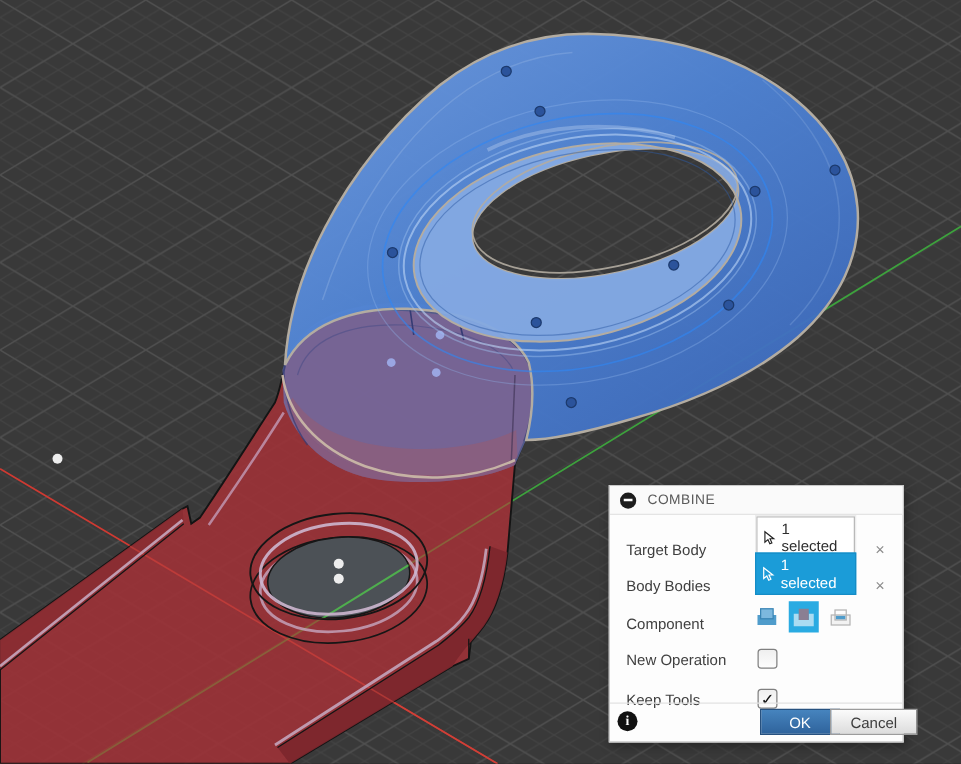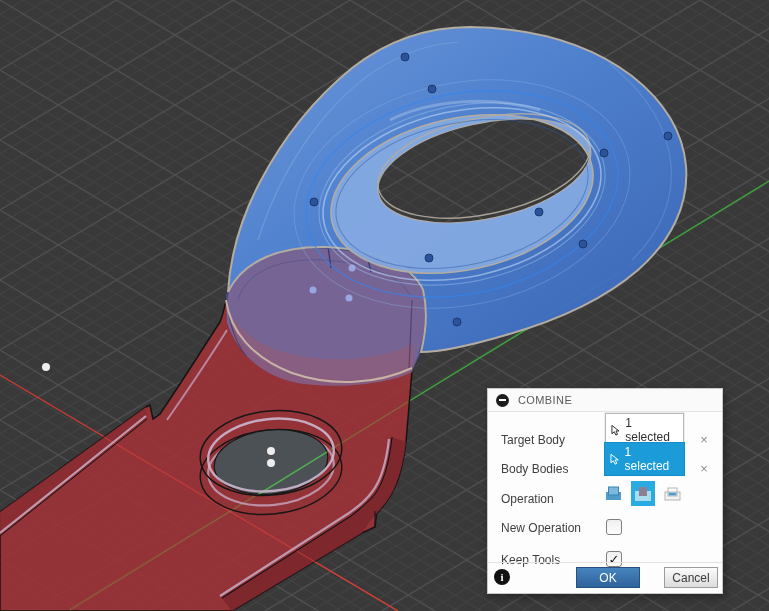--- a/index.html
+++ b/index.html
@@ -35,23 +35,23 @@
        display:flex;align-items:center;justify-content:center;
        font-size:13px;color:#111;line-height:13px;}
   .dlg-footer{position:absolute;left:0;right:0;bottom:0;height:30px;
               border-top:1px solid #e2e2e2;}
   .info-dot{position:absolute;left:6px;top:6px;width:16px;height:16px;border-radius:50%;
             background:#111;color:#fff;font-size:11px;font-weight:bold;
             display:flex;align-items:center;justify-content:center;cursor:pointer;
             font-family:"Liberation Serif",serif;}
   .btn{position:absolute;top:4px;height:21px;box-sizing:border-box;font-size:12px;
        display:flex;align-items:center;justify-content:center;cursor:pointer;}
-  .btn.ok{left:88px;width:64px;background:linear-gradient(#4684be,#2f639c);
+  .btn.ok{left:120px;width:64px;background:linear-gradient(#4684be,#2f639c);
           border:1px solid #27517f;color:#fff;}
-  .btn.cancel{left:176px;width:54px;background:linear-gradient(#fbfbfb,#dcdcdc);
+  .btn.cancel{left:176px;width:70px;background:linear-gradient(#fbfbfb,#dcdcdc);
               border:1px solid #9c9c9c;color:#3c3c3c;}
 </style>
 </head>
 <body>
 
 <div id="stage">
 
 <svg id="scene" width="769" height="611" viewBox="0 0 769 611">
   <defs>
     <pattern id="gMinor" width="23.33" height="14" patternUnits="userSpaceOnUse">
@@ -204,21 +204,21 @@
     <div class="sel-btn blue">
       <svg width="11" height="13" viewBox="0 0 11 13">
         <path d="M1,1 L1,10 L3.6,7.8 L5.2,11.4 L7,10.6 L5.4,7 L8.6,7 Z" fill="#1b9cd8" stroke="#fff" stroke-width="1"></path>
       </svg>
       <span>1 selected</span>
     </div>
     <span class="clear-x">×</span>
   </div>
 
   <div class="row" style="top:93px;">
-    <span class="lbl">Operation</span>
+    <span class="lbl">Component</span>
     <div class="op-icons">
       <div class="op">
         <svg width="17" height="17" viewBox="0 0 17 17">
           <rect x="1" y="7" width="15" height="8" fill="#4f9ccb"></rect>
           <rect x="3.5" y="2" width="10" height="8" fill="#7db8de" stroke="#3a85b5" stroke-width="1"></rect>
         </svg>
       </div>
       <div class="op selected">
         <svg width="18" height="18" viewBox="0 0 18 18">
           <path d="M1,6 L5,6 L5,11 L13,11 L13,6 L17,6 L17,16 L1,16 Z" fill="#aadcf2"></path>

